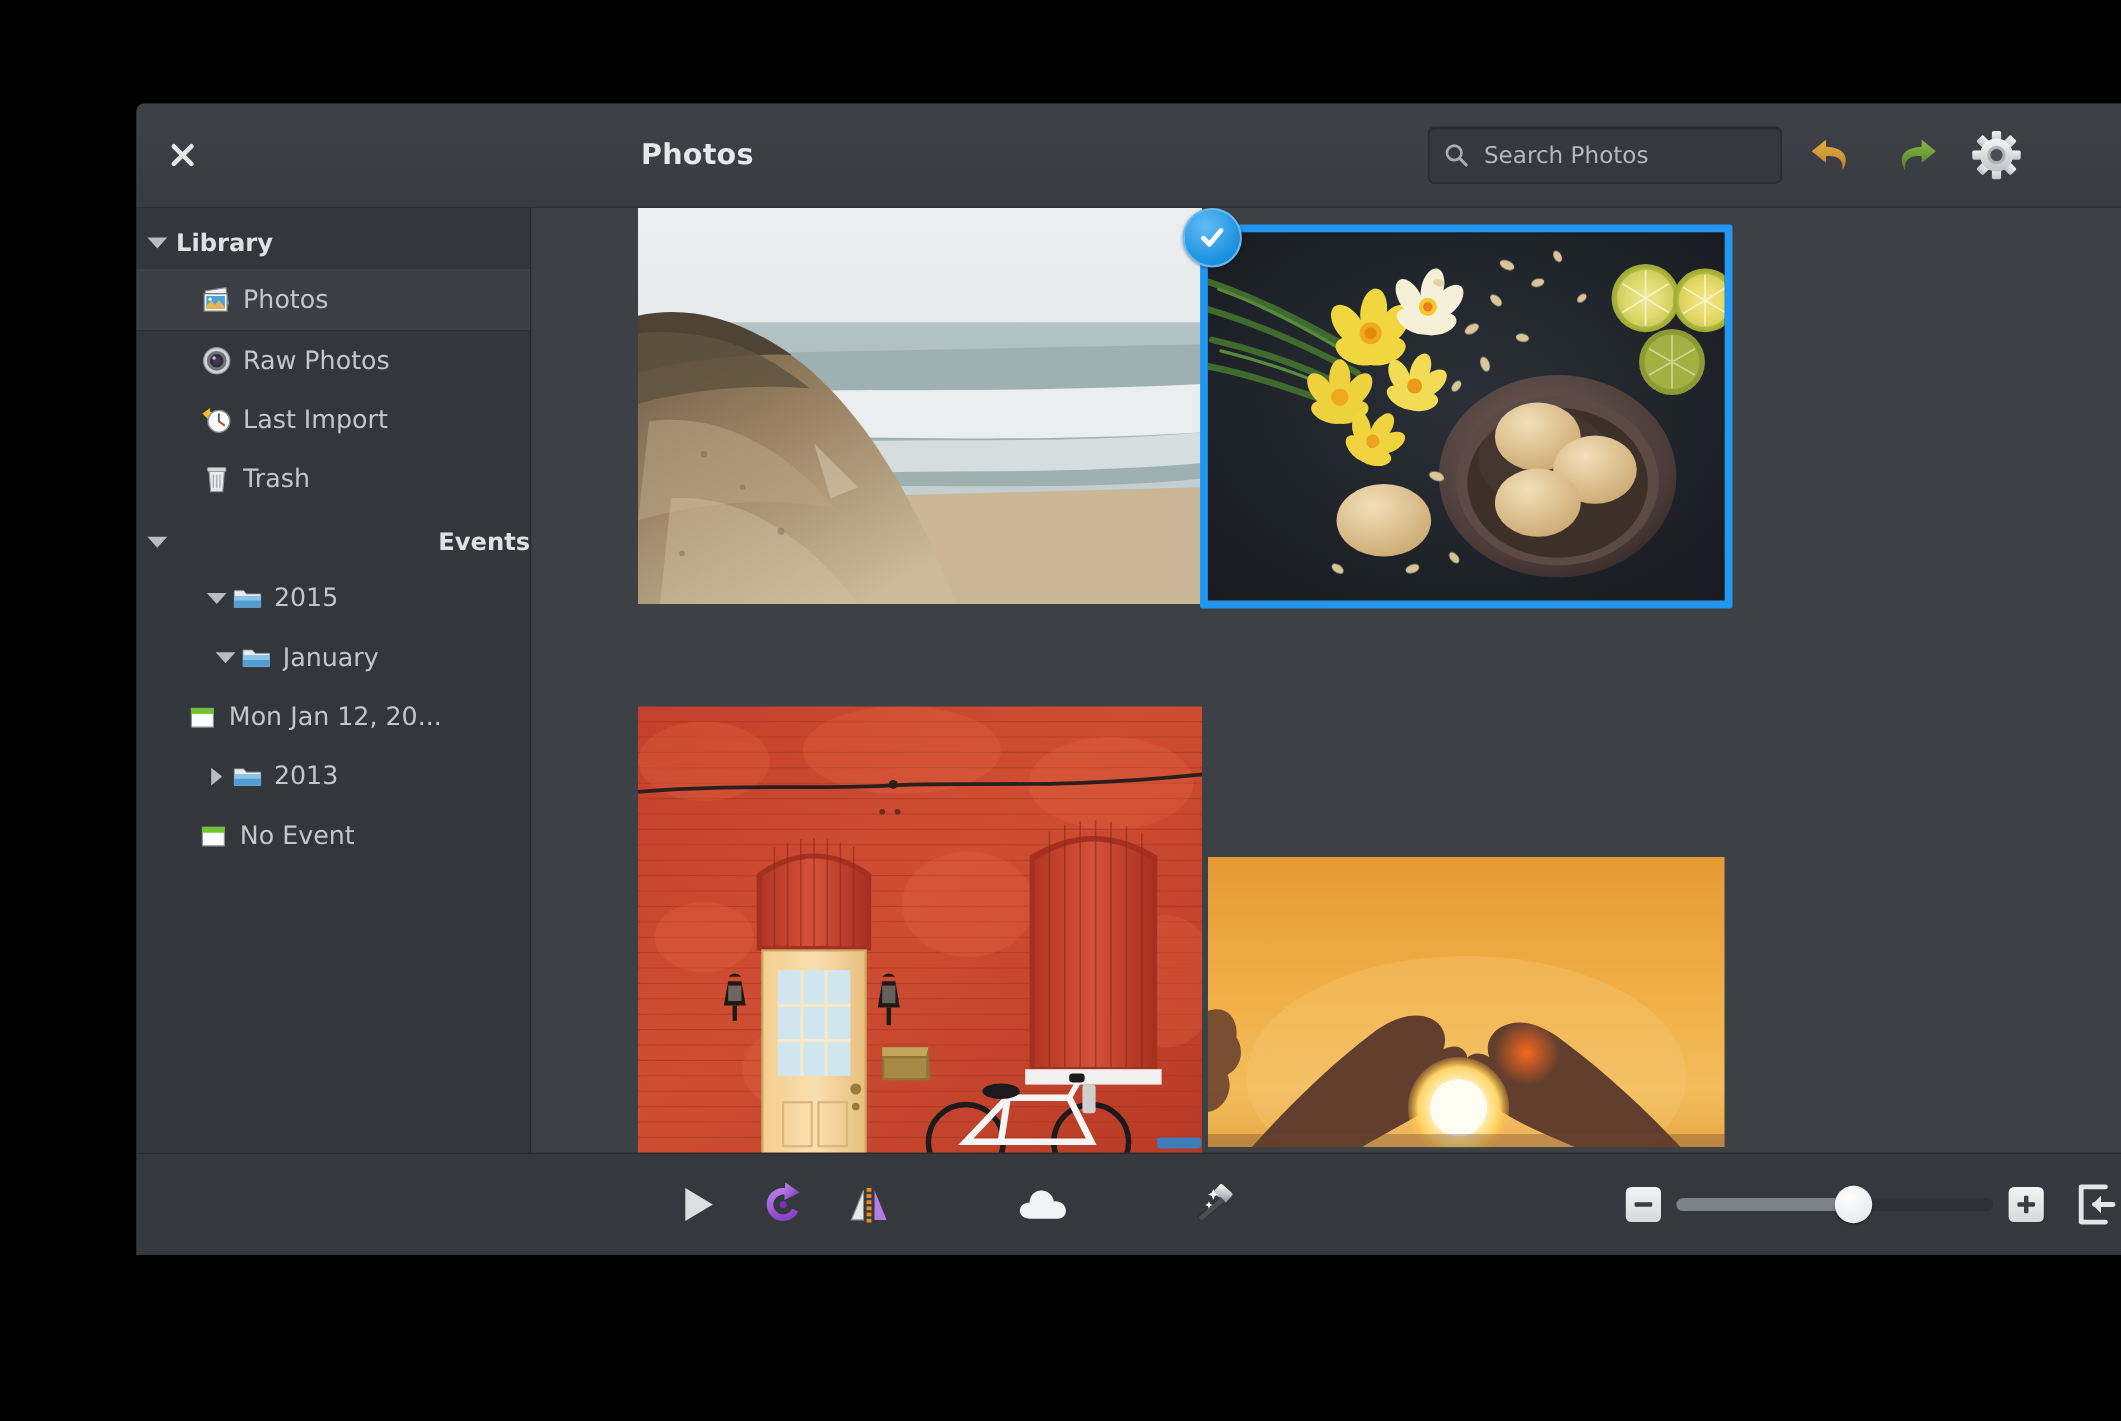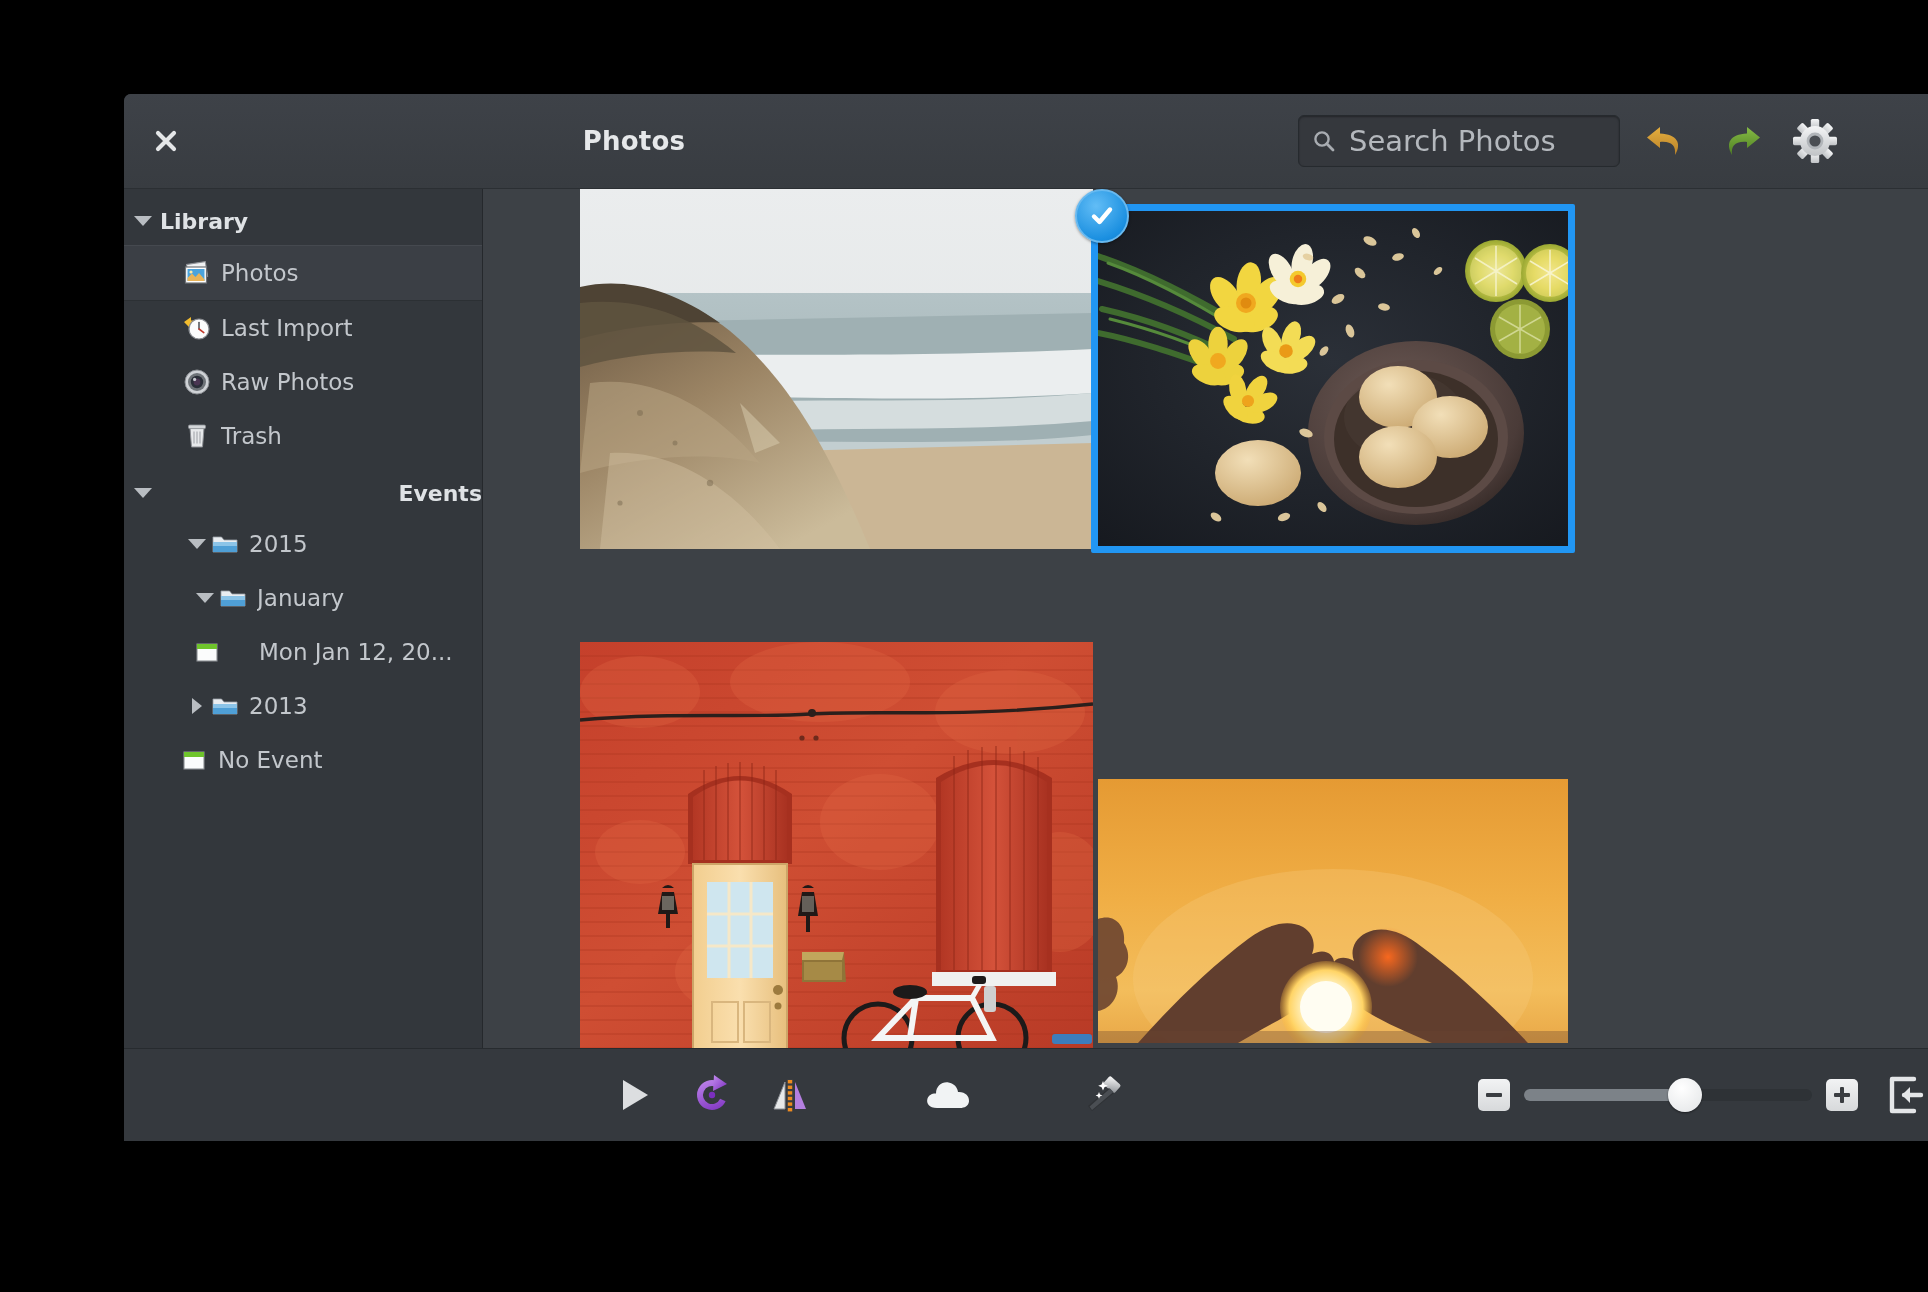--- a/index.html
+++ b/index.html
@@ -64,21 +64,21 @@
     align-items: center;
     padding: 0 12px;
     box-sizing: border-box;
     box-shadow: inset 0 1px 2px rgba(0,0,0,0.35);
   }
   #search-icon { flex: 0 0 auto; margin-right: 10px; display:flex; }
   #search-input {
     background: transparent;
     border: none; outline: none;
     color: #c9ccd0;
-    font-size: 29px;
+    font-size: 21px;
     font-family: inherit;
     width: 100%;
   }
   #search-input::placeholder { color: #b4b8bd; opacity: 1; }
 
   .hdr-icon-btn {
     position: absolute;
     top: 50%;
     transform: translateY(-50%);
     width: 56px; height: 56px;
@@ -154,21 +154,21 @@
     overflow: hidden;
   }
   .side-row .row-icon {
     flex: 0 0 auto;
     width: 30px; height: 30px;
     display: flex; align-items: center; justify-content: center;
   }
   .indent-1 { padding-left: 58px; }
   .indent-2 { padding-left: 32px; margin-left: 28px; }
   .indent-3 { padding-left: 68px; }
-  .indent-4 { padding-left: 68px; gap: 28px; }
+  .indent-4 { padding-left: 45px; }
   .indent-5 { padding-left: 55px; }
 
   .expander {
     flex: 0 0 auto;
     width: 26px; height: 26px;
     display: flex; align-items: center; justify-content: center;
     cursor: pointer;
   }
 
   
@@ -377,40 +377,40 @@
             <path d="M5.5 19 L10 14.5 L13.5 18 L17 14 L22.5 20.5 L22.5 22 L5.5 22 Z" fill="#e8b45a"></path>
             <circle cx="9" cy="13" r="1.6" fill="#ffe9a8"></circle>
           </svg>
         </span>
         <span class="row-label">Photos</span>
       </div>
 
       <div class="side-row indent-1">
         <span class="row-icon">
           <svg width="30" height="30" viewBox="0 0 30 30">
-            <path d="M2 9 L9 4 L9 7.5 L14 7.5 L14 13 L9 13 L9 16 Z" fill="#f2bc2e"></path>
-            <circle cx="17" cy="16" r="10" fill="#fbfcfc" stroke="#8a8d92" stroke-width="1.2"></circle>
-            <path d="M17 16 L17 9.5" stroke="#55585d" stroke-width="1.6" stroke-linecap="round"></path>
-            <path d="M17 16 L21.8 19.6" stroke="#c0392b" stroke-width="1.6" stroke-linecap="round"></path>
-          </svg>
-        </span>
-        <span class="row-label">Last Import</span>
-      </div>
-
-      <div class="side-row indent-1">
-        <span class="row-icon">
-          <svg width="30" height="30" viewBox="0 0 30 30">
             <circle cx="15" cy="15" r="12" fill="#cfd2d6" stroke="#8b8e93" stroke-width="1"></circle>
             <circle cx="15" cy="15" r="9" fill="#6e7378"></circle>
             <circle cx="15" cy="15" r="6.2" fill="#2a2e38"></circle>
             <circle cx="15" cy="15" r="3.4" fill="#4a3552"></circle>
             <circle cx="12.6" cy="12.4" r="1.6" fill="#dfe3e8" opacity="0.85"></circle>
           </svg>
         </span>
         <span class="row-label">Raw Photos</span>
+      </div>
+
+      <div class="side-row indent-1">
+        <span class="row-icon">
+          <svg width="30" height="30" viewBox="0 0 30 30">
+            <path d="M2 9 L9 4 L9 7.5 L14 7.5 L14 13 L9 13 L9 16 Z" fill="#f2bc2e"></path>
+            <circle cx="17" cy="16" r="10" fill="#fbfcfc" stroke="#8a8d92" stroke-width="1.2"></circle>
+            <path d="M17 16 L17 9.5" stroke="#55585d" stroke-width="1.6" stroke-linecap="round"></path>
+            <path d="M17 16 L21.8 19.6" stroke="#c0392b" stroke-width="1.6" stroke-linecap="round"></path>
+          </svg>
+        </span>
+        <span class="row-label">Last Import</span>
       </div>
 
       <div class="side-row indent-1">
         <span class="row-icon">
           <svg width="30" height="30" viewBox="0 0 30 30">
             <path d="M8 7 L22 7 L20.5 26 L9.5 26 Z" fill="#e7e9eb" stroke="#8c8f94" stroke-width="1"></path>
             <rect x="6.5" y="4" width="17" height="3.6" rx="1.2" fill="#d3d6d9" stroke="#8c8f94" stroke-width="0.8"></rect>
             <path d="M12 10.5 L12 22.5 M15 10.5 L15 22.5 M18 10.5 L18 22.5" stroke="#a9acb1" stroke-width="1.2"></path>
           </svg>
         </span>

